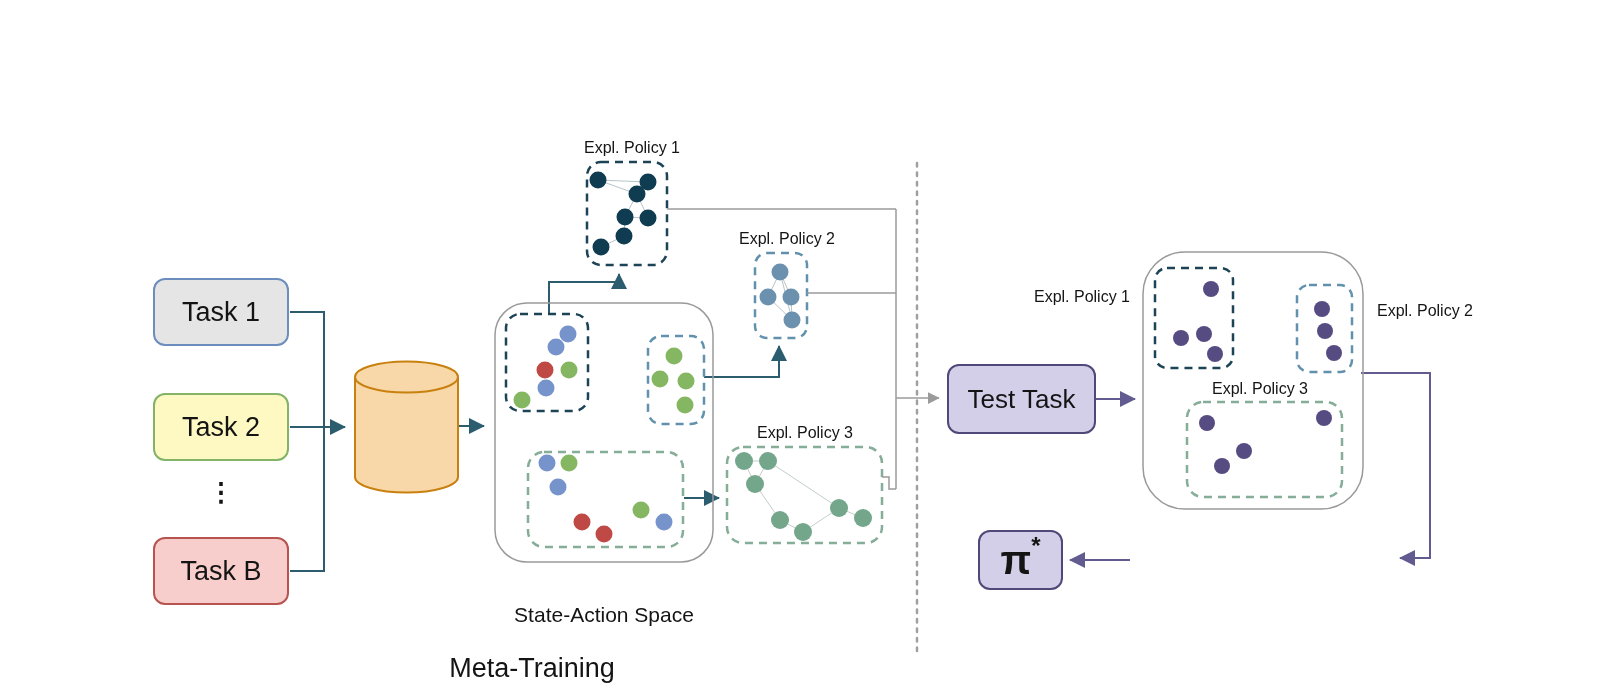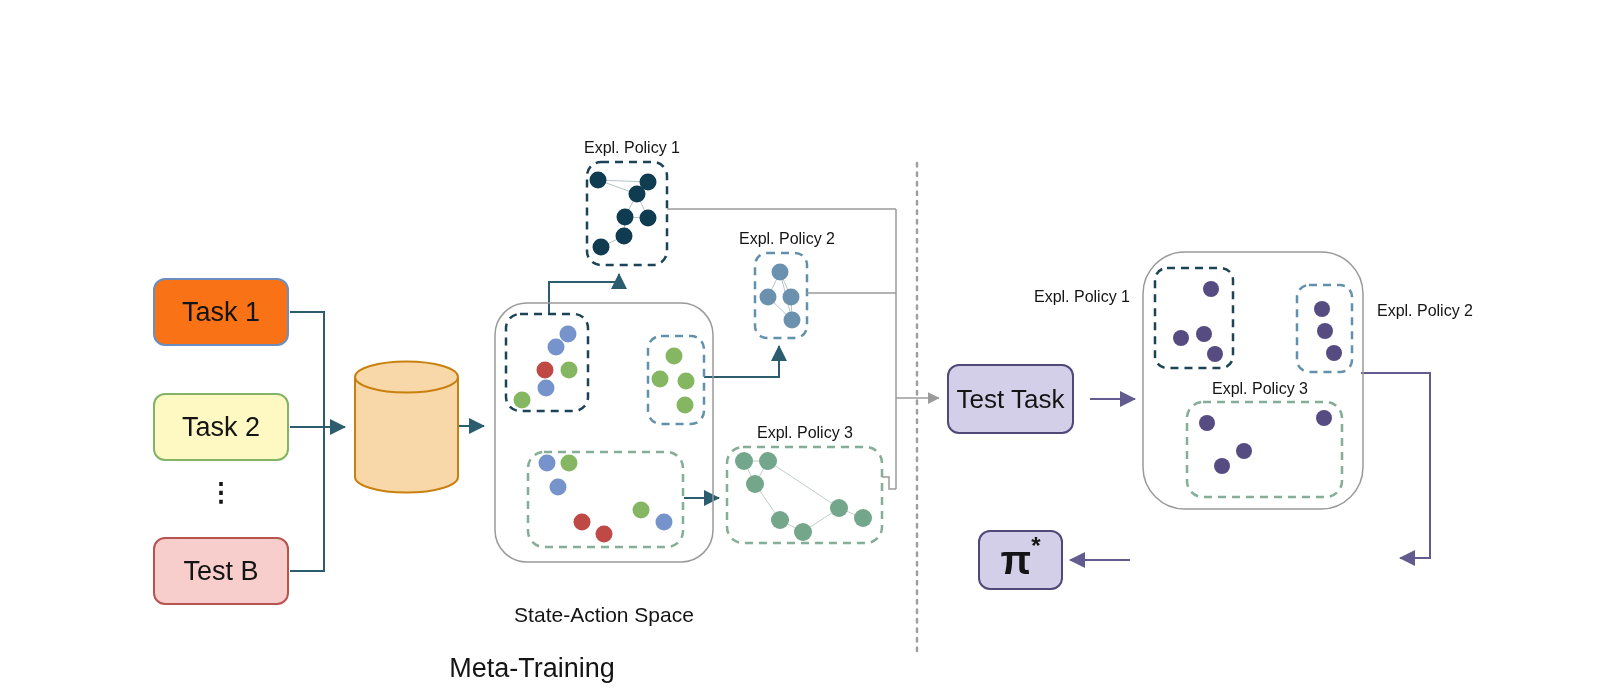--- a/index.html
+++ b/index.html
@@ -3,21 +3,21 @@
 <meta charset="utf-8">
 <style>
   html,body{margin:0;padding:0;background:#fff;}
   .canvas{position:relative;width:1600px;height:696px;background:#fff;overflow:hidden;
           font-family:"Liberation Sans",sans-serif;color:#111;}
   .layer{position:absolute;left:0;top:0;}
   .lbl{position:absolute;display:flex;align-items:center;justify-content:center;
        white-space:nowrap;color:#141414;}
   .box{position:absolute;display:flex;align-items:center;justify-content:center;
        box-sizing:border-box;border-radius:12px;font-size:27px;color:#141414;}
-  .task1{background:#f97316;border:2px solid #6c8ebf;}
+  .task1{background:#e5e5e5;border:2px solid #6c8ebf;}
   .task2{background:#fef9c3;border:2px solid #82b366;}
   .taskB{background:#f8cecc;border:2px solid #b85450;}
   .purplebox{background:#d4cfe9;border:2.5px solid #4f4878;border-radius:12px;}
   .policy-lbl{font-size:16px;}
   .section-lbl{font-weight:normal;font-size:27px;}
   .ellipsis{font-weight:bold;font-size:26px;line-height:0.62;letter-spacing:0;}
   .pi{font-weight:bold;font-size:40px;line-height:1;}
   .pi sup{font-size:24px;vertical-align:top;position:relative;top:-6px;}
 </style>
 </head>
@@ -180,33 +180,33 @@
   </svg>
 
   <div class="box task1" style="left:153px;top:278px;width:136px;height:68px;">
     <span>Task 1</span>
   </div>
   <div class="box task2" style="left:153px;top:393px;width:136px;height:68px;">
     <span>Task 2</span>
   </div>
   <div class="lbl ellipsis" style="left:201px;top:462px;width:40px;height:60px;">⋮</div>
   <div class="box taskB" style="left:153px;top:537px;width:136px;height:68px;">
-    <span>Test B</span>
+    <span>Task B</span>
   </div>
 
 
   <div class="lbl" style="left:494px;top:565px;width:220px;height:26px;font-size:21px;margin-top:37px;">State-Action Space</div>
 
   <div class="lbl policy-lbl" style="left:557px;top:138px;width:150px;height:19px;">Expl. Policy 1</div>
   <div class="lbl policy-lbl" style="left:712px;top:229px;width:150px;height:19px;">Expl. Policy 2</div>
   <div class="lbl policy-lbl" style="left:730px;top:423px;width:150px;height:19px;">Expl. Policy 3</div>
 
   <div class="lbl section-lbl" style="left:382px;top:652px;width:300px;height:32px;">Meta-Training</div>
 
-  <div class="box purplebox" style="left:947px;top:364px;width:127px;height:70px;font-size:26px;">
+  <div class="box purplebox" style="left:947px;top:364px;width:149px;height:70px;font-size:26px;">
     <span>Test Task</span>
   </div>
 
   <div class="lbl policy-lbl" style="left:1007px;top:287px;width:150px;height:19px;">Expl. Policy 1</div>
   <div class="lbl policy-lbl" style="left:1350px;top:301px;width:150px;height:19px;">Expl. Policy 2</div>
   <div class="lbl policy-lbl" style="left:1185px;top:379px;width:150px;height:19px;">Expl. Policy 3</div>
 
   <div class="box purplebox" style="left:978px;top:530px;width:85px;height:60px;">
     <span class="pi"><span>π</span><sup>*</sup></span>
   </div>

